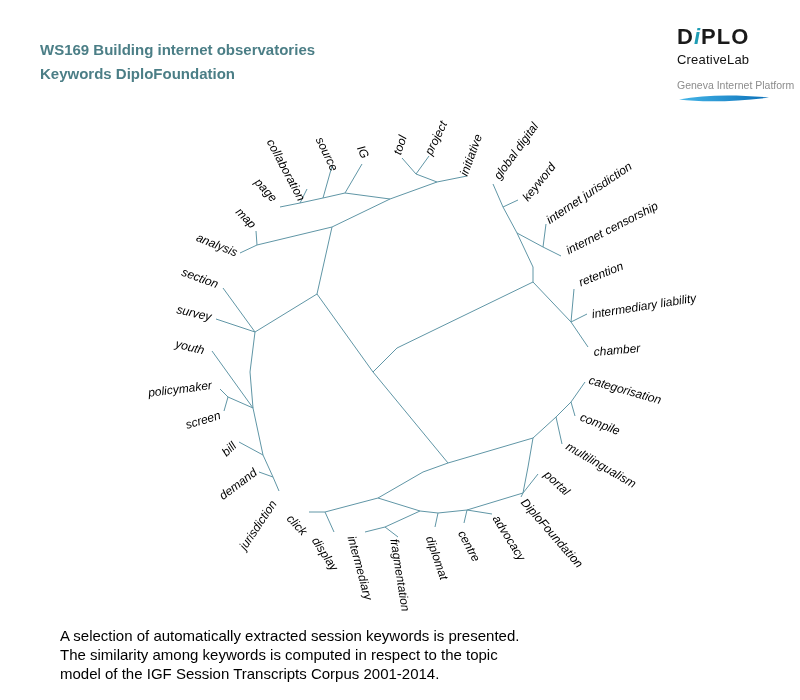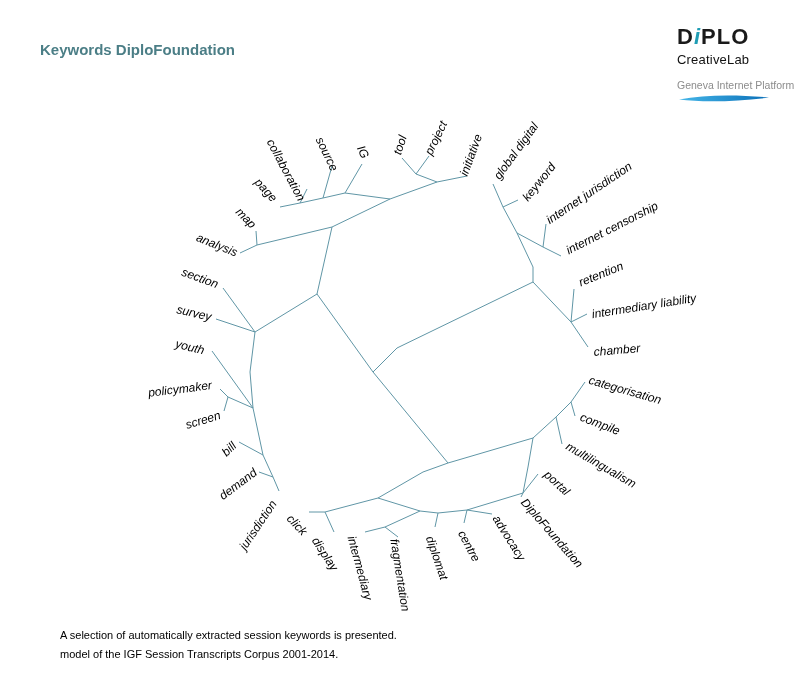--- a/index.html
+++ b/index.html
@@ -13,28 +13,29 @@
   .brand{font-size:22px;font-weight:900;color:#1a1a1a;letter-spacing:1px;line-height:22px;}
   .brand .i{color:#1f9db4;font-style:italic;font-weight:900;}
   .creativelab{font-size:13px;color:#111;margin-top:4px;letter-spacing:0.2px;}
   .gip{font-size:10.5px;color:#8c8c8c;margin-top:12px;white-space:nowrap;}
   .swoosh{margin-top:3px;display:block;}
   
   #tree-svg{position:absolute;left:0;top:0;}
   .kw{position:absolute;font-size:12px;font-style:italic;color:#000;white-space:nowrap;
       transform:translate(-50%,-50%);}
   
-  .footer{position:absolute;left:60px;top:626px;font-size:11px;color:#000;line-height:19px;}
+  .footer{position:absolute;left:60px;top:626px;font-size:15px;color:#000;line-height:19px;}
 </style>
 </head>
 <body>
 
 <div id="page">
 
   <div class="title">
+    <div class="line">WS169 Building internet observatories</div>
     <div class="line">Keywords DiploFoundation</div>
   </div>
 
   <div class="logo">
     <div class="brand"><span>D</span><span class="i">i</span><span>PLO</span></div>
     <div class="creativelab">CreativeLab</div>
     <div class="gip">Geneva Internet Platform</div>
     <svg class="swoosh" width="94" height="9">
       <defs>
         <linearGradient id="swg" x1="0" y1="0" x2="1" y2="0">
@@ -155,16 +156,17 @@
       <div class="kw" style="left: 180px; top: 389px; transform: translate(-50%, -50%) rotate(-7deg);">policymaker</div>
       <div class="kw" style="left: 190px; top: 347px; transform: translate(-50%, -50%) rotate(14deg);">youth</div>
       <div class="kw" style="left: 194px; top: 313px; transform: translate(-50%, -50%) rotate(13deg);">survey</div>
       <div class="kw" style="left: 200px; top: 278px; transform: translate(-50%, -50%) rotate(20deg);">section</div>
       <div class="kw" style="left: 217px; top: 245px; transform: translate(-50%, -50%) rotate(22deg);">analysis</div>
       <div class="kw" style="left: 246px; top: 218px; transform: translate(-50%, -50%) rotate(46deg);">map</div>
     </div>
 
   <div class="footer">
     <div>A selection of automatically extracted session keywords is presented.</div>
+    <div>The similarity among keywords is computed in respect to the topic</div>
     <div>model of the IGF Session Transcripts Corpus 2001-2014.</div>
   </div>
 
 </div>
 
 </body></html>

